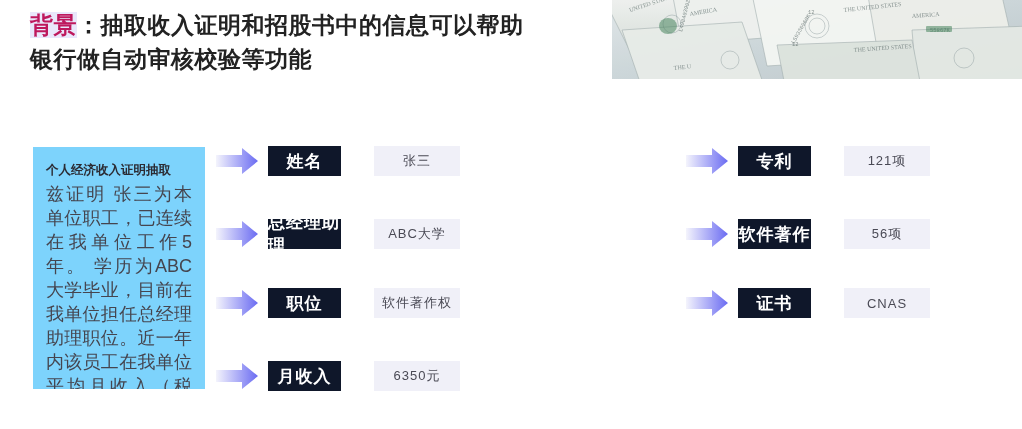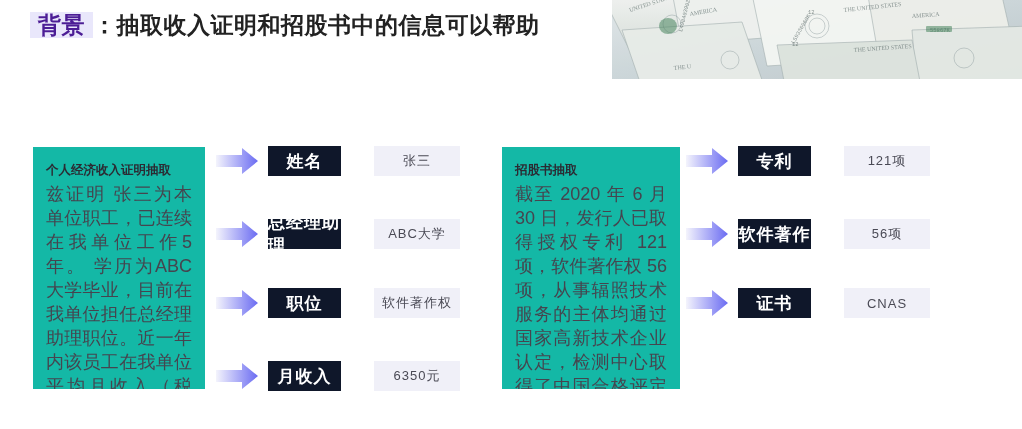--- a/index.html
+++ b/index.html
@@ -26,42 +26,42 @@
   }
   .header-line {
     font-size: 23px;
     font-weight: 700;
     color: #222222;
     letter-spacing: 0.5px;
     line-height: 34px;
     white-space: nowrap;
   }
   .kw {
-    color: #4c1d95;
+    color: #be185d;
     background: #e9e7fb;
-    padding: 0 8px;
+    padding: 0 0;
     font-weight: 700;
   }
 
   
   .photo {
     position: absolute;
     left: 612px;
     top: 0px;
     width: 410px;
     height: 79px;
     overflow: hidden;
     background: #cfd6da;
   }
   .photo svg { display: block; width: 410px; height: 79px; }
 
   
   .src-panel {
     position: absolute;
-    background: #14b8a6;
+    background: #7dd3fc;
     overflow: hidden;
     padding: 12px 13px 8px 13px;
   }
   .src-panel.left  { left: 33px;  top: 147px; width: 172px; height: 242px; }
   .src-panel.right { left: 502px; top: 147px; width: 178px; height: 242px; }
 
   .src-title {
     font-size: 12.5px;
     font-weight: 700;
     color: #2b2b33;
@@ -121,20 +121,21 @@
   .r2 { top: 288px; }
   .r3 { top: 361px; }
 </style>
 </head>
 <body>
 
 <div class="page">
 
   <div class="header">
     <div class="header-line"><span class="kw">背景</span><span>：抽取收入证明和招股书中的信息可以帮助</span></div>
+    <div class="header-line">银行做自动审核校验等功能</div>
   </div>
 
   <div class="photo">
     <svg viewBox="0 0 410 79" preserveAspectRatio="none" aria-hidden="true">
       <defs>
         <linearGradient id="pg" x1="0" y1="0" x2="1" y2="1">
           <stop offset="0%" stop-color="#dfe6e8"></stop>
           <stop offset="45%" stop-color="#cbd5d8"></stop>
           <stop offset="100%" stop-color="#b9c4c8"></stop>
         </linearGradient>
@@ -182,24 +183,20 @@
       <rect x="0" y="0" width="410" height="79" fill="#ffffff" opacity="0.05"></rect>
     </svg>
   </div>
 
   <div class="src-panel left">
     <div class="src-title">个人经济收入证明抽取</div>
     <div class="src-body">兹证明 张三为本单位职工，已连续在我单位工作5年。
 学历为ABC大学毕业，目前在我单位担任总经理助理职位。近一年内该员工在我单位平均月收入（税后）为6350元。（大写：陆仟叁佰伍拾元</div>
   </div>
 
-  <div class="src-panel right">
-    <div class="src-title">招股书抽取</div>
-    <div class="src-body">截至 2020 年 6 月 30 日，发行人已取得授权专利 121 项，软件著作权 56 项，从事辐照技术服务的主体均通过国家高新技术企业 认定，检测中心取得了中国合格评定国家认可委员会实验室认可证书(CNAS)。</div>
-  </div>
 
   <div class="row col-left r0">
     <span class="arrow">
       <svg viewBox="0 0 42 26">
           <defs>
             <linearGradient id="ag0" x1="0" y1="0" x2="1" y2="0">
               <stop offset="0%" stop-color="#f4f4fc"></stop>
               <stop offset="100%" stop-color="#6a6bf2"></stop>
             </linearGradient>
           </defs>

